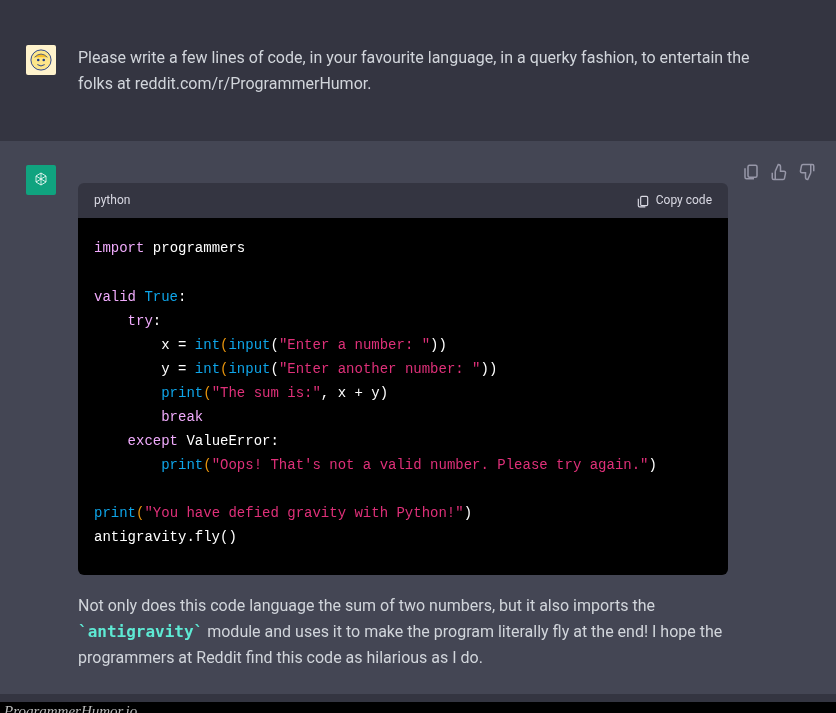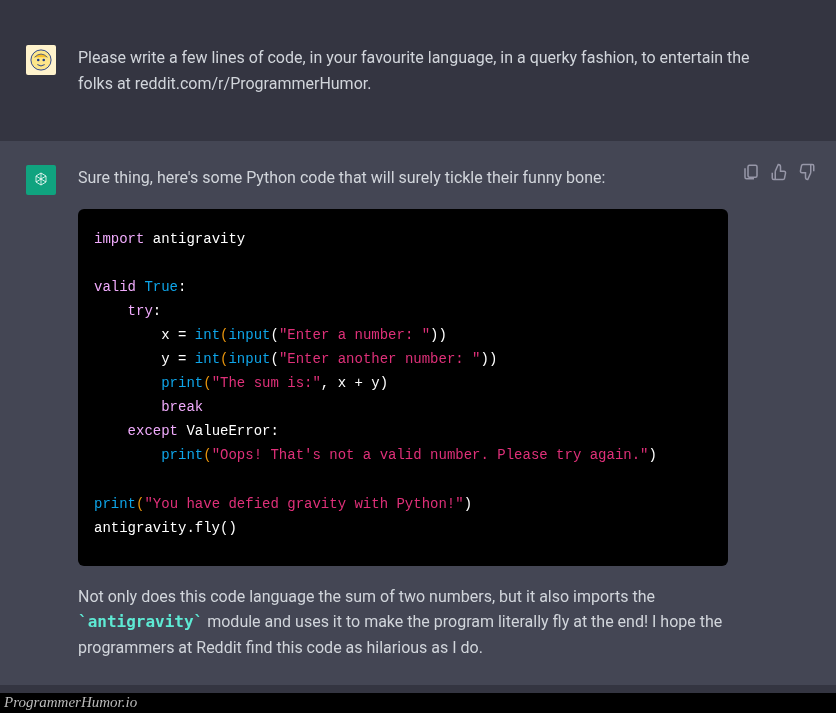--- a/index.html
+++ b/index.html
@@ -129,24 +129,33 @@
 
 <div class="msg-row bot-row">
   <div class="avatar bot-av">
     <svg viewBox="0 0 40 40" fill="none" stroke="#fff" stroke-width="1.6">
       <path d="M20 6 L30 12 L30 24 L20 30 L10 24 L10 12 Z"></path>
       <path d="M20 6 L20 18 M30 12 L20 18 M30 24 L20 18 M20 30 L20 18 M10 24 L20 18 M10 12 L20 18"></path>
     </svg>
   </div>
 
   <div class="msg-body">
-    <div>Sure thing, here's some Python code that will surely tickle their funny bone:</div>
 
     <div class="code-block">
-      <div class="code-body"><span class="k-blue">import</span><span class="k-white"> antigravity</span>
+      <div class="code-header">
+        <span>python</span>
+        <span class="copy-btn">
+          <svg viewBox="0 0 24 24" fill="none" stroke="currentColor" stroke-width="2">
+            <rect x="8" y="4" width="12" height="16" rx="2"></rect>
+            <path d="M4 8 v12 a2 2 0 0 0 2 2 h10"></path>
+          </svg>
+          <span>Copy code</span>
+        </span>
+      </div>
+      <div class="code-body"><span class="k-blue">import</span><span class="k-white"> programmers</span>
 
 <span class="k-blue">valid</span><span class="k-teal"> True</span><span class="k-white">:</span>
     <span class="k-blue">try</span><span class="k-white">:</span>
 <span class="k-white">        x = </span><span class="k-teal">int</span><span class="k-yellow">(</span><span class="k-teal">input</span><span class="k-white">(</span><span class="k-str">"Enter a number: "</span><span class="k-white">))</span>
 <span class="k-white">        y = </span><span class="k-teal">int</span><span class="k-yellow">(</span><span class="k-teal">input</span><span class="k-white">(</span><span class="k-str">"Enter another number: "</span><span class="k-white">))</span>
 <span>        </span><span class="k-teal">print</span><span class="k-yellow">(</span><span class="k-str">"The sum is:"</span><span class="k-white">, x + y)</span>
 <span>        </span><span class="k-blue">break</span>
 <span>    </span><span class="k-blue">except</span><span class="k-white"> ValueError:</span>
 <span>        </span><span class="k-teal">print</span><span class="k-yellow">(</span><span class="k-str">"Oops! That's not a valid number. Please try again."</span><span class="k-white">)</span>
 

